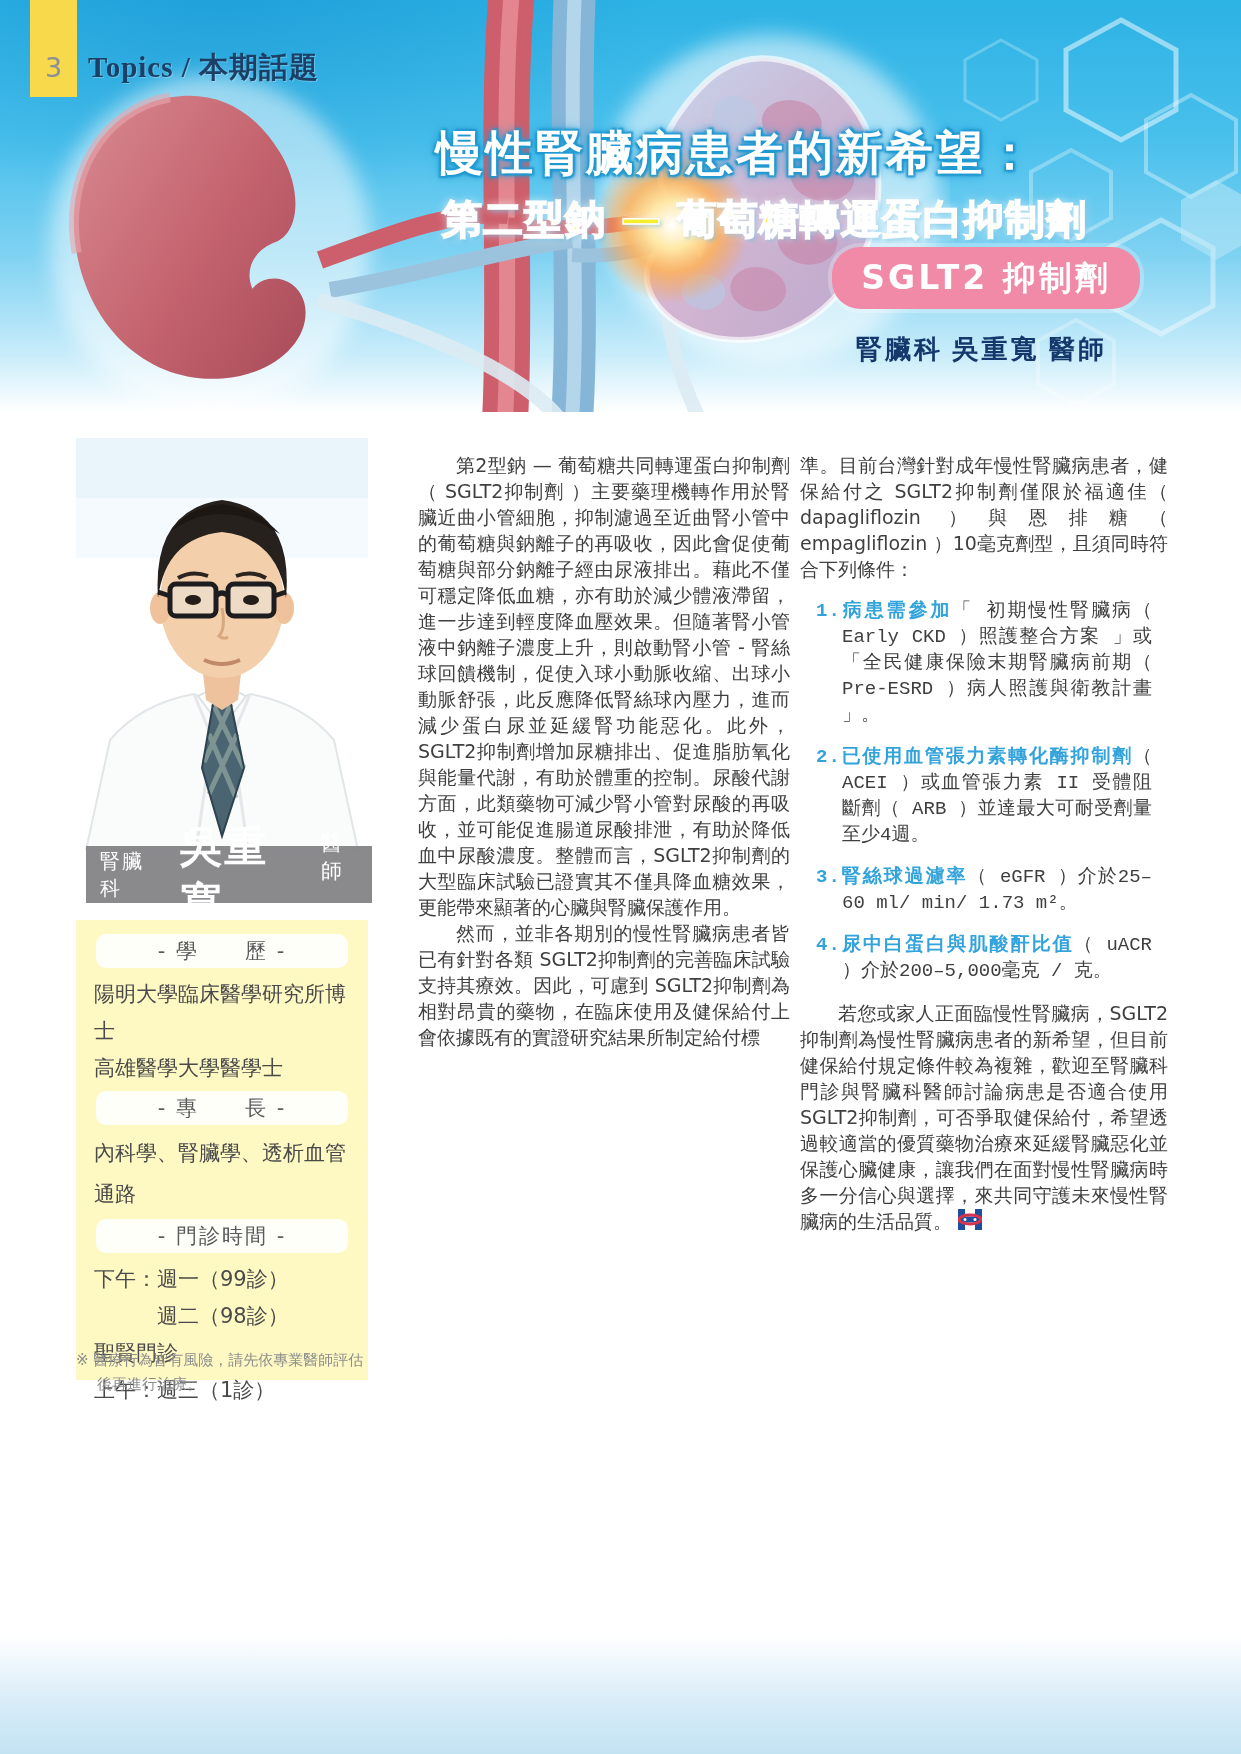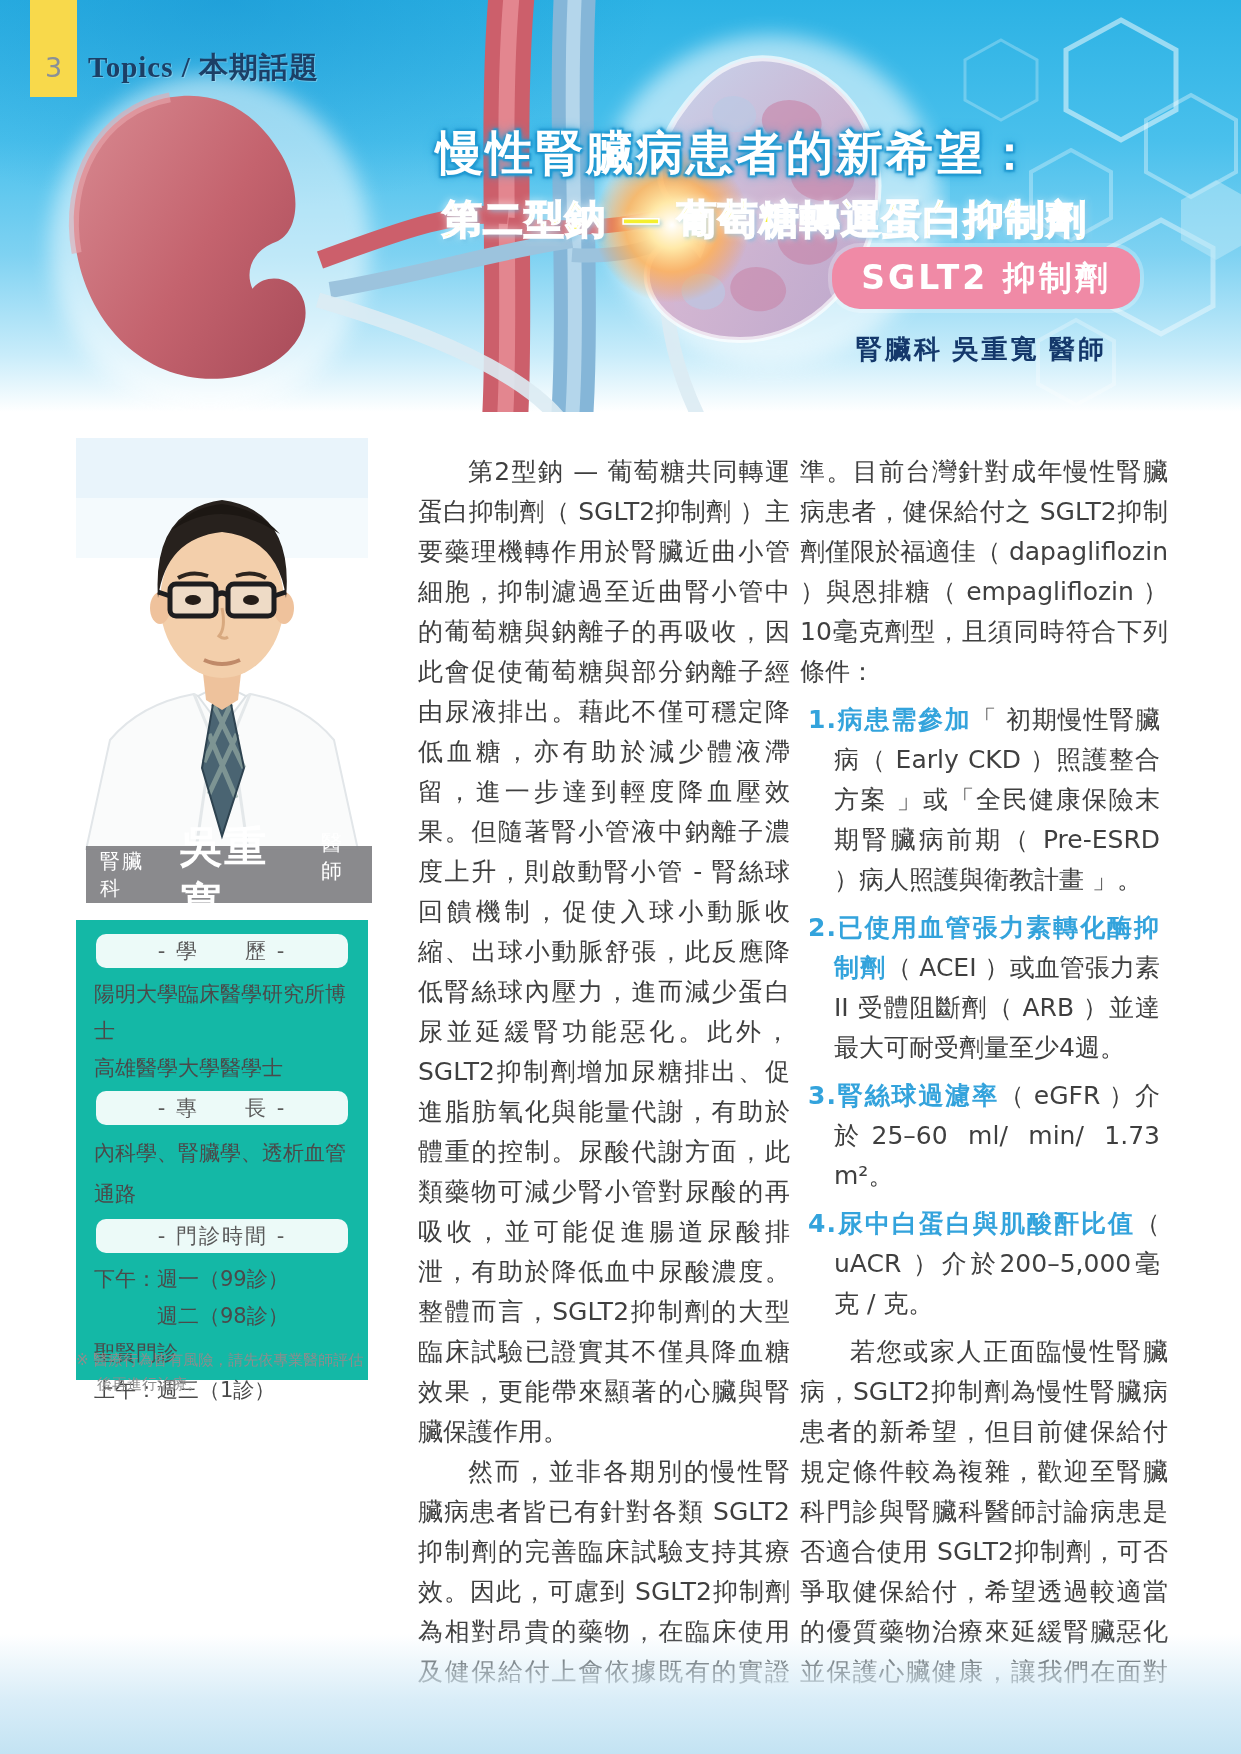--- a/index.html
+++ b/index.html
@@ -80,45 +80,45 @@
   }
   .name-banner .dept { color:#ffffff; font-size:20px; letter-spacing:2px; }
   .name-banner .name {
     color:#ffffff; font-size:42px; letter-spacing:2px; margin-left:22px;
     font-family:"Liberation Serif","DejaVu Serif",serif; font-weight:bold;
   }
   .name-banner .nm-title { color:#ffffff; font-size:21px; margin-left:24px; align-self:flex-end; padding-bottom:10px; }
 
   .doctor-card {
     position:absolute; left:76px; top:920px; width:292px; height:460px;
-    background:#14b8a6; padding:10px 14px 0 14px;
+    background:#fef9c3; padding:10px 14px 0 14px;
   }
   .card-bar {
     background:rgba(255,255,255,.92); border-radius:10px; height:34px;
     margin:4px 6px 8px 6px; display:flex; align-items:center; justify-content:center;
     color:#5a5a5a; font-size:21px; letter-spacing:2px;
   }
   .card-line {
     color:#4a4a4a; font-size:21px; line-height:37px; padding:0 4px;
   }
   .card-line.sp { line-height:41px; }
   .disclaimer {
     position:absolute; left:76px; top:1348px; width:300px;
     color:#8d8d8d; font-size:15px; line-height:24px;
     padding-left:21px; text-indent:-21px;
   }
 
   
-  .col { position:absolute; top:452px; color:#3f3f3f; font-size:25px; line-height:40px; text-align:justify; }
+  .col { position:absolute; top:452px; color:#3f3f3f; font-size:19px; line-height:26px; text-align:justify; }
   .col-1 { left:418px; width:372px; }
   .col-2 { left:800px; width:368px; }
   .col p.indent { text-indent:2em; }
   .col p { margin:0; }
   .cond-list { list-style:none; }
-  .cond-item { padding-left:26px; text-indent:-26px; margin:8px; }
+  .cond-item { padding-left:26px; text-indent:-26px; margin:16px;font-family:Liberation Mono, monospace; }
   .cond-num, .cond-head { color:#33a3dc; font-weight:bold; letter-spacing:1px; }
   .closing-wrap { text-indent:2em; }
   .end-logo { display:inline-block; width:24px; height:21px; vertical-align:-2px; margin-left:6px; }
 
   
   .bottom-fade {
     position:absolute; left:0; bottom:0; width:1241px; height:120px;
     background:linear-gradient(180deg, rgba(255,255,255,0) 0%, #d9edf8 55%, #c3e3f3 100%);
   }
 </style>

